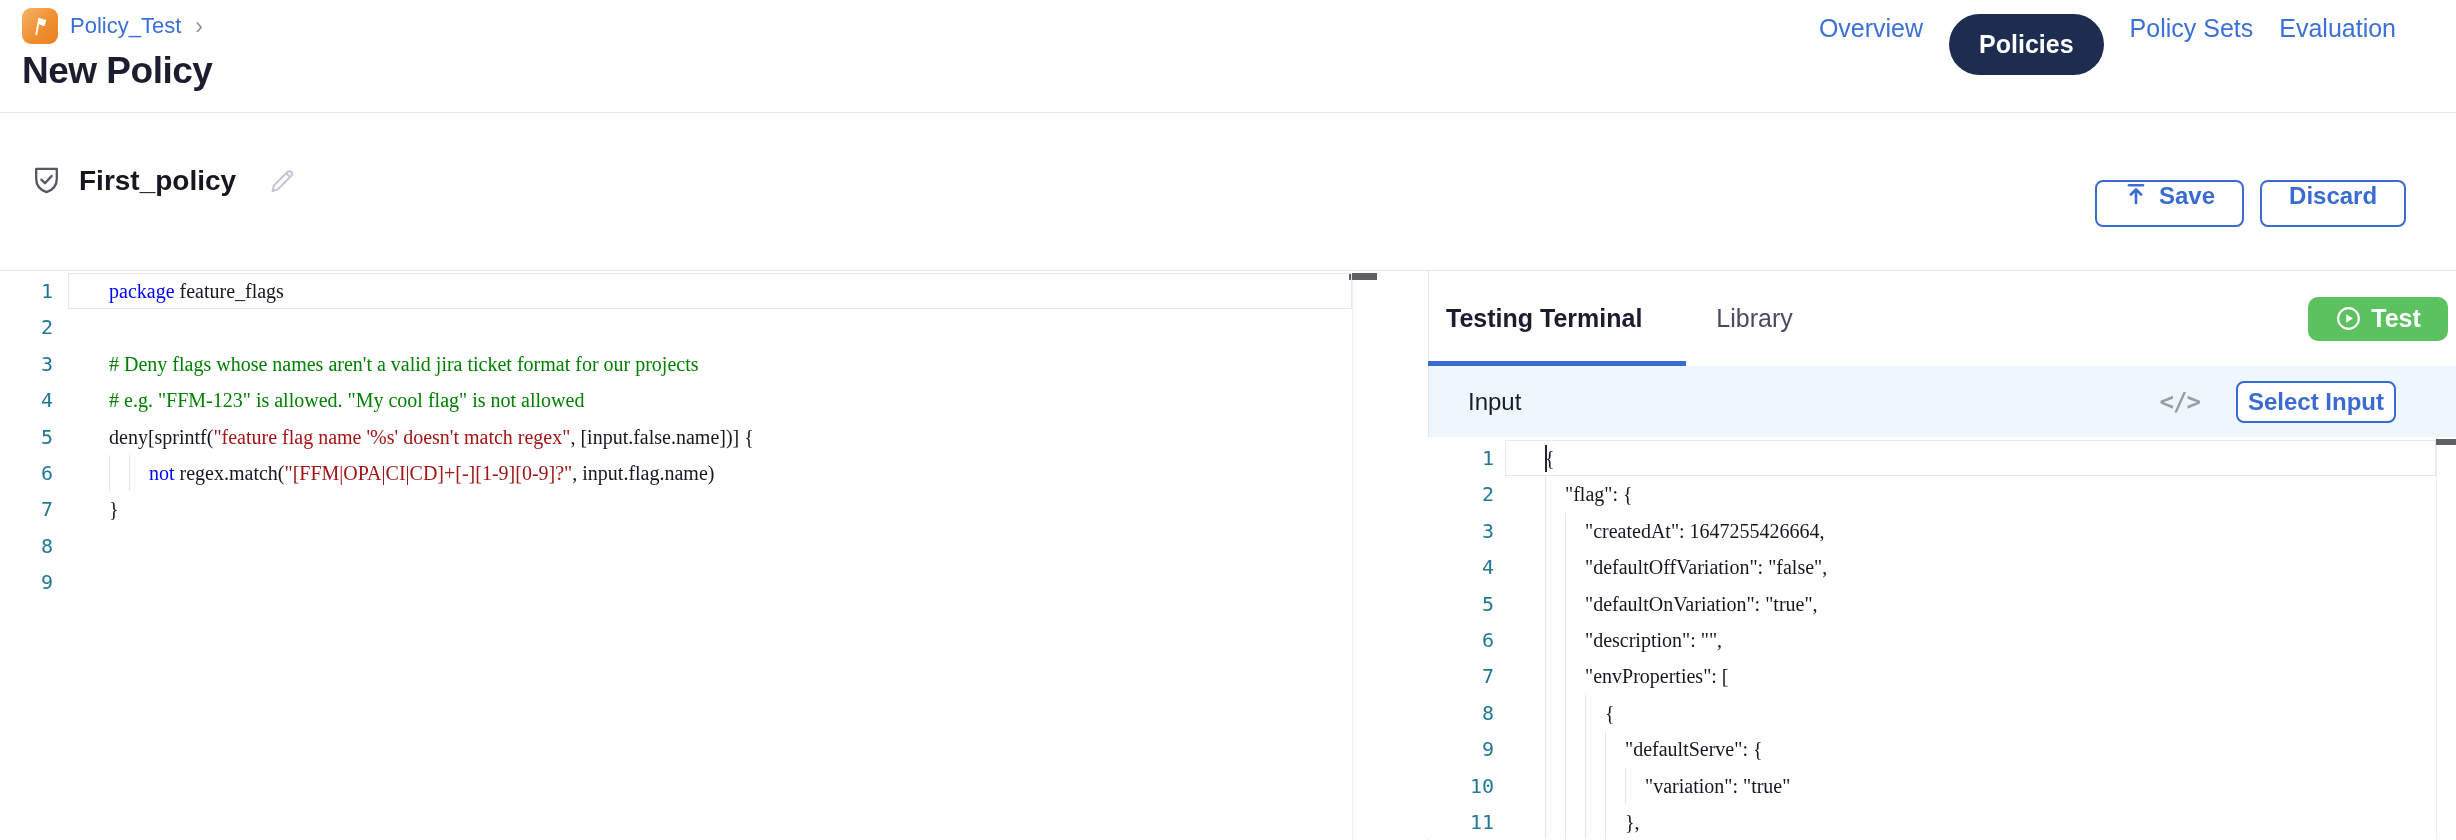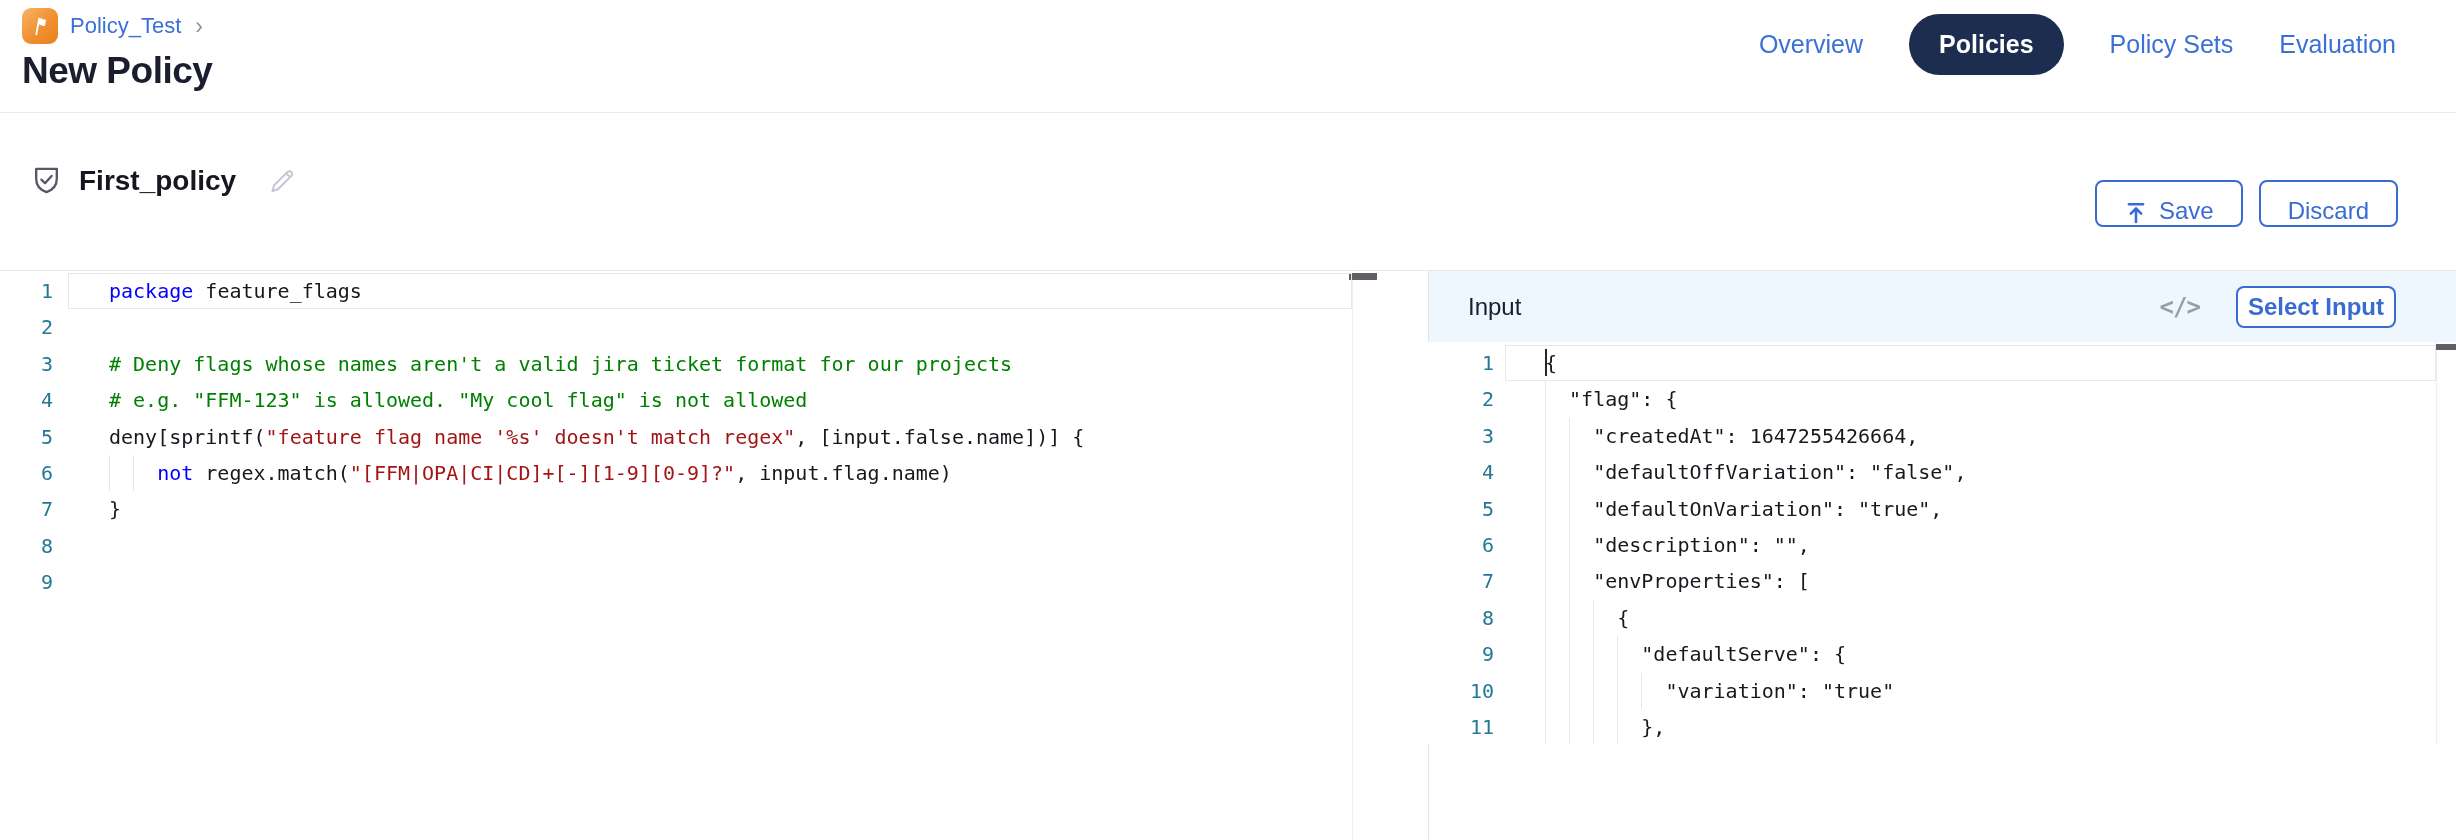--- a/index.html
+++ b/index.html
@@ -11,44 +11,44 @@
   
   .breadcrumb { position: absolute; left: 22px; top: 8px; display: flex; align-items: center; gap: 12px; }
   .logo {
     width: 36px; height: 36px; border-radius: 9px; flex: none;
     background: linear-gradient(135deg, #f8b468 0%, #f09030 55%, #ea7f1f 100%);
     display: flex; align-items: center; justify-content: center;
   }
   .crumb-link { color: #3b70d6; font-size: 22px; font-weight: 500; text-decoration: none; cursor: pointer; }
   .crumb-chevron { color: #9championa; color: #9192a1; font-size: 23px; margin-left: 2px; }
   .page-title { position: absolute; left: 22px; top: 50px; font-size: 37px; font-weight: 700; letter-spacing: -0.5px; color: #1c1d2e; }
-  .top-nav { position: absolute; right: 60px; top: 14px; display: flex; align-items: center; gap: 46px; }
+  .top-nav { position: absolute; right: 60px; top: 14px; display: flex; gap: 26px; }
   .nav-link { color: #3b70d6; font-size: 25px; font-weight: 500; text-decoration: none; cursor: pointer; }
   .nav-link.pill { background: #1c2d50; color: #ffffff; padding: 16px 30px; border-radius: 999px; font-weight: 600; }
   .header-divider { position: absolute; left: 0; top: 112px; width: 2456px; height: 1px; background: #e9e9ec; }
 
   
   .policy-row { position: absolute; left: 30px; top: 164px; display: flex; align-items: center; }
   .policy-name { margin-left: 16px; font-size: 28px; font-weight: 700; color: #15161f; }
   .edit-pencil { margin-left: 30px; display: flex; cursor: pointer; }
   .action-buttons { position: absolute; left: 2095px; top: 180px; display: flex; gap: 16px; }
   .btn-outline {
     height: 47px; border: 2px solid #3a6bd3; border-radius: 8px; background: #fff;
-    color: #3a6bd3; font-size: 24px; font-weight: 400; font-family: "Liberation Sans", sans-serif;
-    display: flex; align-items: flex-end; gap: 11px; padding: 0 27px; cursor: pointer;
+    color: #3a6bd3; font-size: 24px; font-weight: 700; font-family: "Liberation Sans", sans-serif;
+    display: flex; align-items: flex-start; gap: 11px; padding: 0 27px; cursor: pointer;
   }
 
   
   .editors-top-border { position: absolute; left: 0; top: 270px; width: 2456px; height: 1px; background: #e7e7ea; }
   .code-row {
     position: relative; display: flex; height: 36.4px; line-height: 36.4px;
     font-family: "DejaVu Sans Mono", monospace; font-size: 20px; white-space: pre;
   }
   .gutter { flex: none; text-align: right; color: #237893; }
-  .code-content { display: block; }
+  .code-content { display: block; font-family: Liberation Serif, serif; }
   .code-row.current::after { content: ""; position: absolute; top: 0; bottom: 0; border: 1px solid #e8e8ec; pointer-events: none; }
   .tok-keyword { color: #0000ff; }
   .tok-comment { color: #008000; }
   .tok-string  { color: #a31515; }
   .tok-plain   { color: #16181d; }
   .indent-guide { display: inline-block; width: 2ch; height: 36.4px; border-left: 1px solid #e6e6ea; vertical-align: top; }
   .caret { display: inline-block; width: 2px; height: 27px; background: #26262b; vertical-align: middle; position: relative; top: -2px; margin-right: -2px; }
 
   
   .code-editor.rego { position: absolute; left: 0; top: 271px; width: 1377px; height: 569px; overflow: hidden; padding-top: 2px; background: #fff; }
@@ -152,20 +152,34 @@
       <div class="code-row"><span class="gutter">4</span><span class="code-content"><span class="tok-comment"># e.g. "FFM-123" is allowed. "My cool flag" is not allowed</span></span></div>
       <div class="code-row"><span class="gutter">5</span><span class="code-content"><span class="tok-plain">deny[sprintf(</span><span class="tok-string">"feature flag name '%s' doesn't match regex"</span><span class="tok-plain">, [input.false.name])] {</span></span></div>
       <div class="code-row"><span class="gutter">6</span><span class="code-content"><span class="indent-guide"></span><span class="indent-guide"></span><span class="tok-keyword">not</span><span class="tok-plain"> regex.match(</span><span class="tok-string">"[FFM|OPA|CI|CD]+[-][1-9][0-9]?"</span><span class="tok-plain">, input.flag.name)</span></span></div>
       <div class="code-row"><span class="gutter">7</span><span class="code-content"><span class="tok-plain">}</span></span></div>
       <div class="code-row"><span class="gutter">8</span><span class="code-content"></span></div>
       <div class="code-row"><span class="gutter">9</span><span class="code-content"></span></div>
     </div>
 
   <div id="right-panel">
     <div class="panel-left-border"></div>
+    <div class="tab-row">
+      <span class="tt-tab">Testing Terminal</span>
+      <span class="lib-tab">Library</span>
+      <button class="test-btn">
+        <span style="display:flex;">
+          <svg width="27" height="27" viewBox="0 0 24 24" fill="none">
+            <circle cx="12" cy="12" r="9.2" stroke="#ffffff" stroke-width="1.9"></circle>
+            <path d="M10 8.3v7.4l6-3.7z" fill="#ffffff"></path>
+          </svg>
+        </span>
+        <span>Test</span>
+      </button>
+      <div class="tab-underline"></div>
+    </div>
 
     <div class="input-bar">
       <span class="input-label">Input</span>
       <span class="code-glyph">&lt;/&gt;</span>
       <button class="select-input-btn">Select Input</button>
     </div>
 
     <div class="code-editor jsoned" id="input-editor">
       <div class="json-track"></div>
       <div class="json-thumb"></div>

